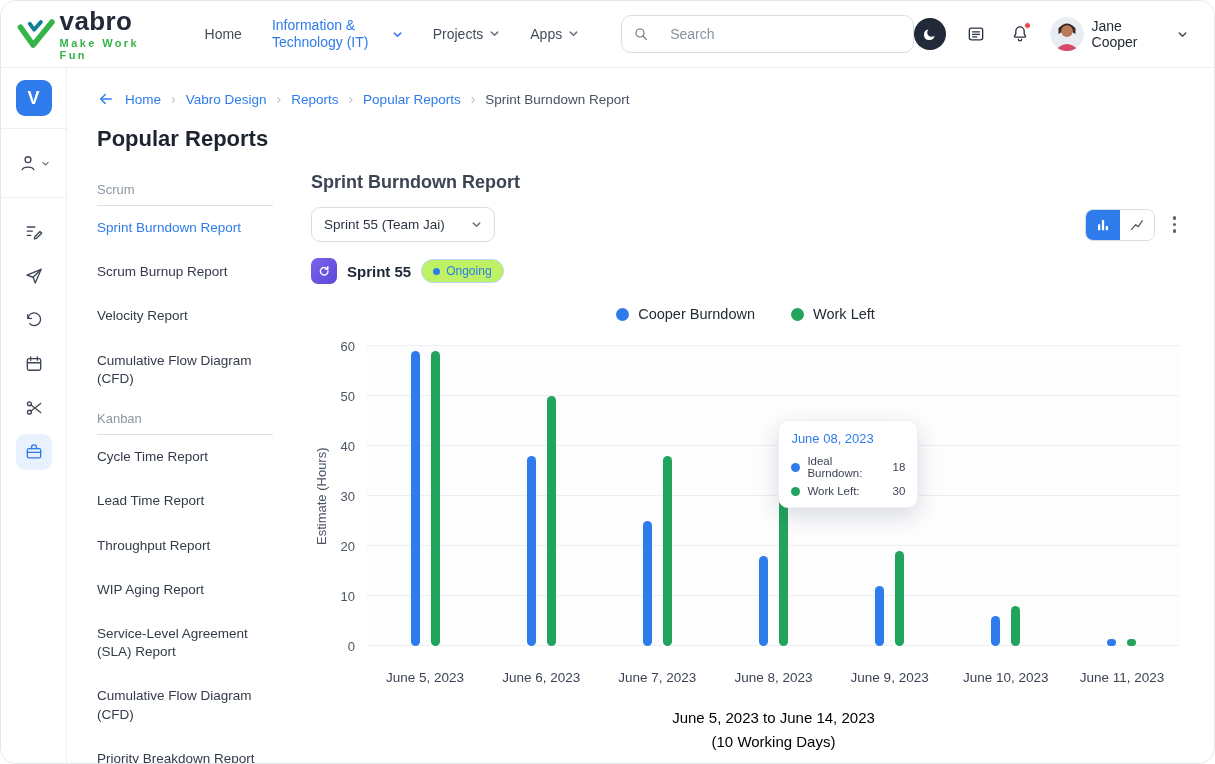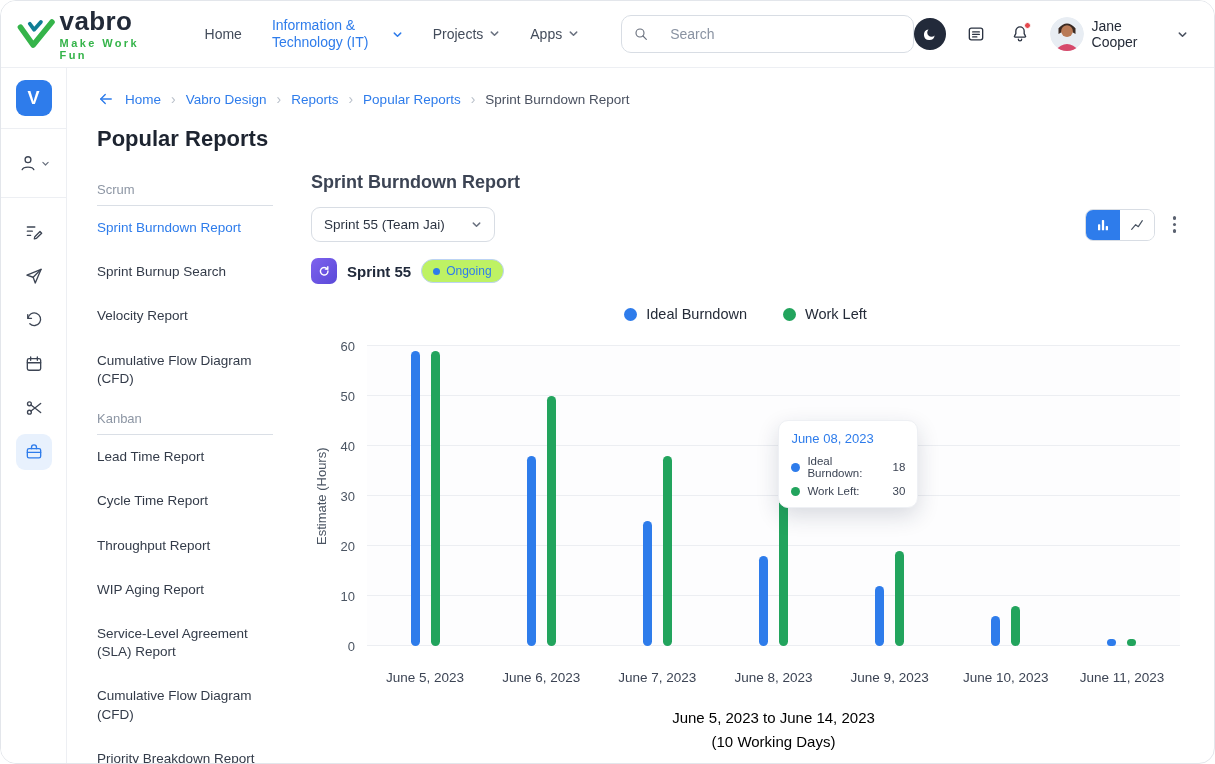--- a/index.html
+++ b/index.html
@@ -280,26 +280,26 @@
           <span class="crumb current">Sprint Burndown Report</span>
         </span>
     </div>
 
     <h1 class="page-title">Popular Reports</h1>
 
     <div class="cols">
       <aside class="reports-nav">
           <div class="side-header">Scrum</div>
           <div class="side-item active">Sprint Burndown Report</div>
-          <div class="side-item">Sprint Burnup Search</div>
+          <div class="side-item">Scrum Burnup Report</div>
           <div class="side-item">Velocity Report</div>
           <div class="side-item">Cumulative Flow Diagram (CFD)</div>
           <div class="side-header">Kanban</div>
+          <div class="side-item">Cycle Time Report</div>
           <div class="side-item">Lead Time Report</div>
-          <div class="side-item">Cycle Time Report</div>
           <div class="side-item">Throughput Report</div>
           <div class="side-item">WIP Aging Report</div>
           <div class="side-item">Service-Level Agreement (SLA) Report</div>
           <div class="side-item">Cumulative Flow Diagram (CFD)</div>
           <div class="side-item">Priority Breakdown Report</div>
         </aside>
 
       <section class="report">
         <h2 class="report-title">Sprint Burndown Report</h2>
 
@@ -343,21 +343,21 @@
           <span class="sprint-name">Sprint 55</span>
           <span class="pill">
             <span class="pdot"></span>
             <span>Ongoing</span>
           </span>
         </div>
 
         <div class="legend">
             <div class="legend-item">
               <span class="ldot" style="background: rgb(46, 124, 235);"></span>
-              <span>Ideal Burndown</span>
+              <span>Cooper Burndown</span>
             </div>
             <div class="legend-item">
               <span class="ldot" style="background: rgb(34, 164, 93);"></span>
               <span>Work Left</span>
             </div>
           </div>
 
         <div class="chart">
           <div class="ylabel">Estimate (Hours)</div>
           <div class="ticks" id="yticks">

